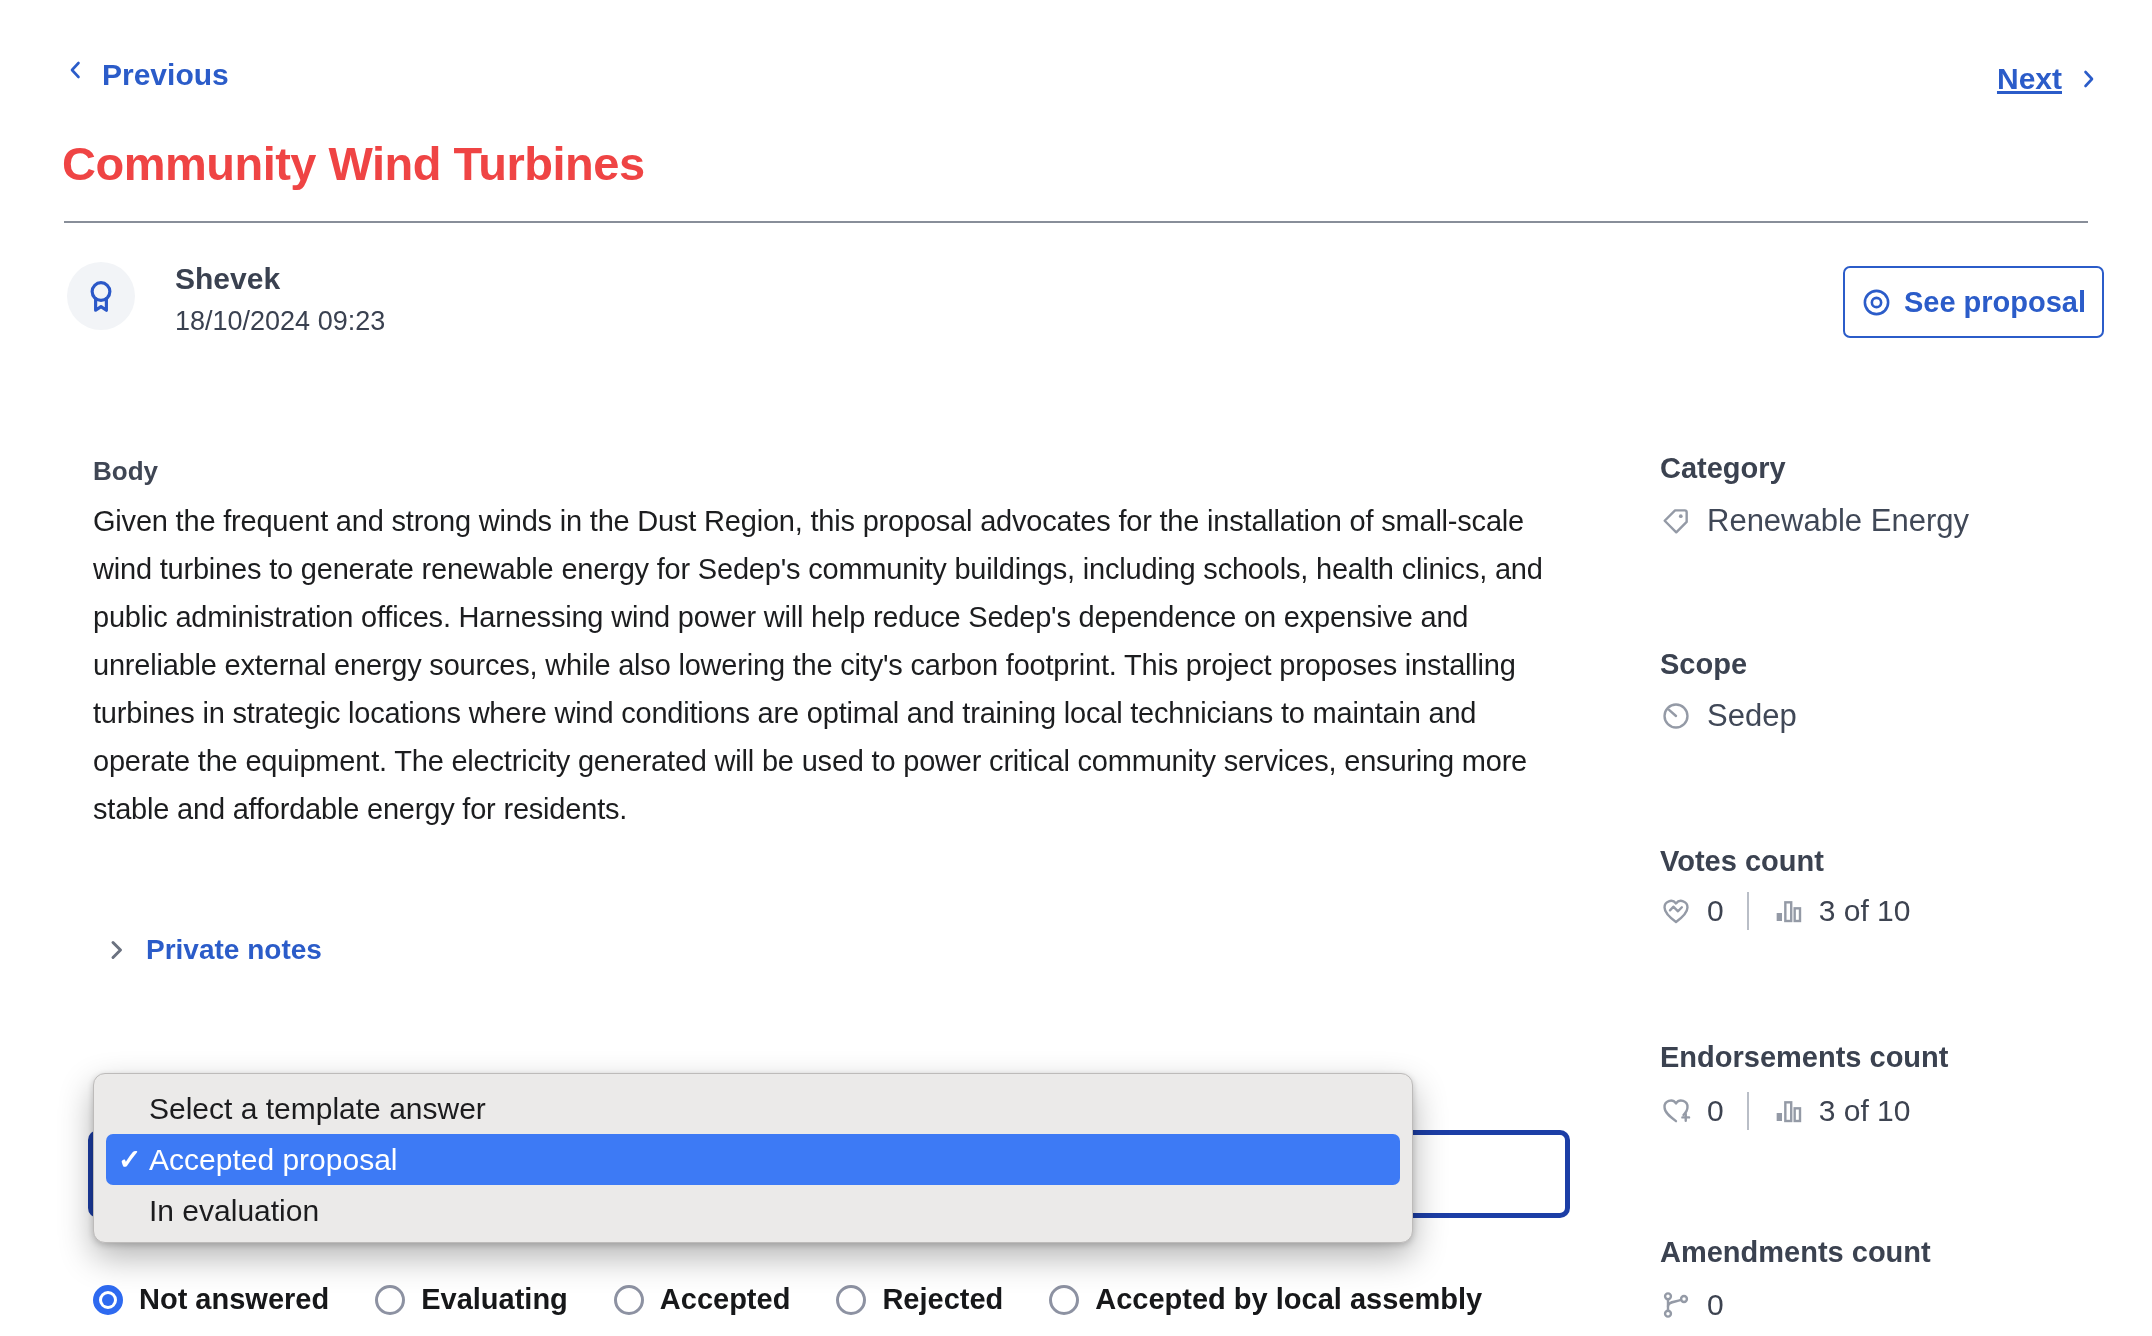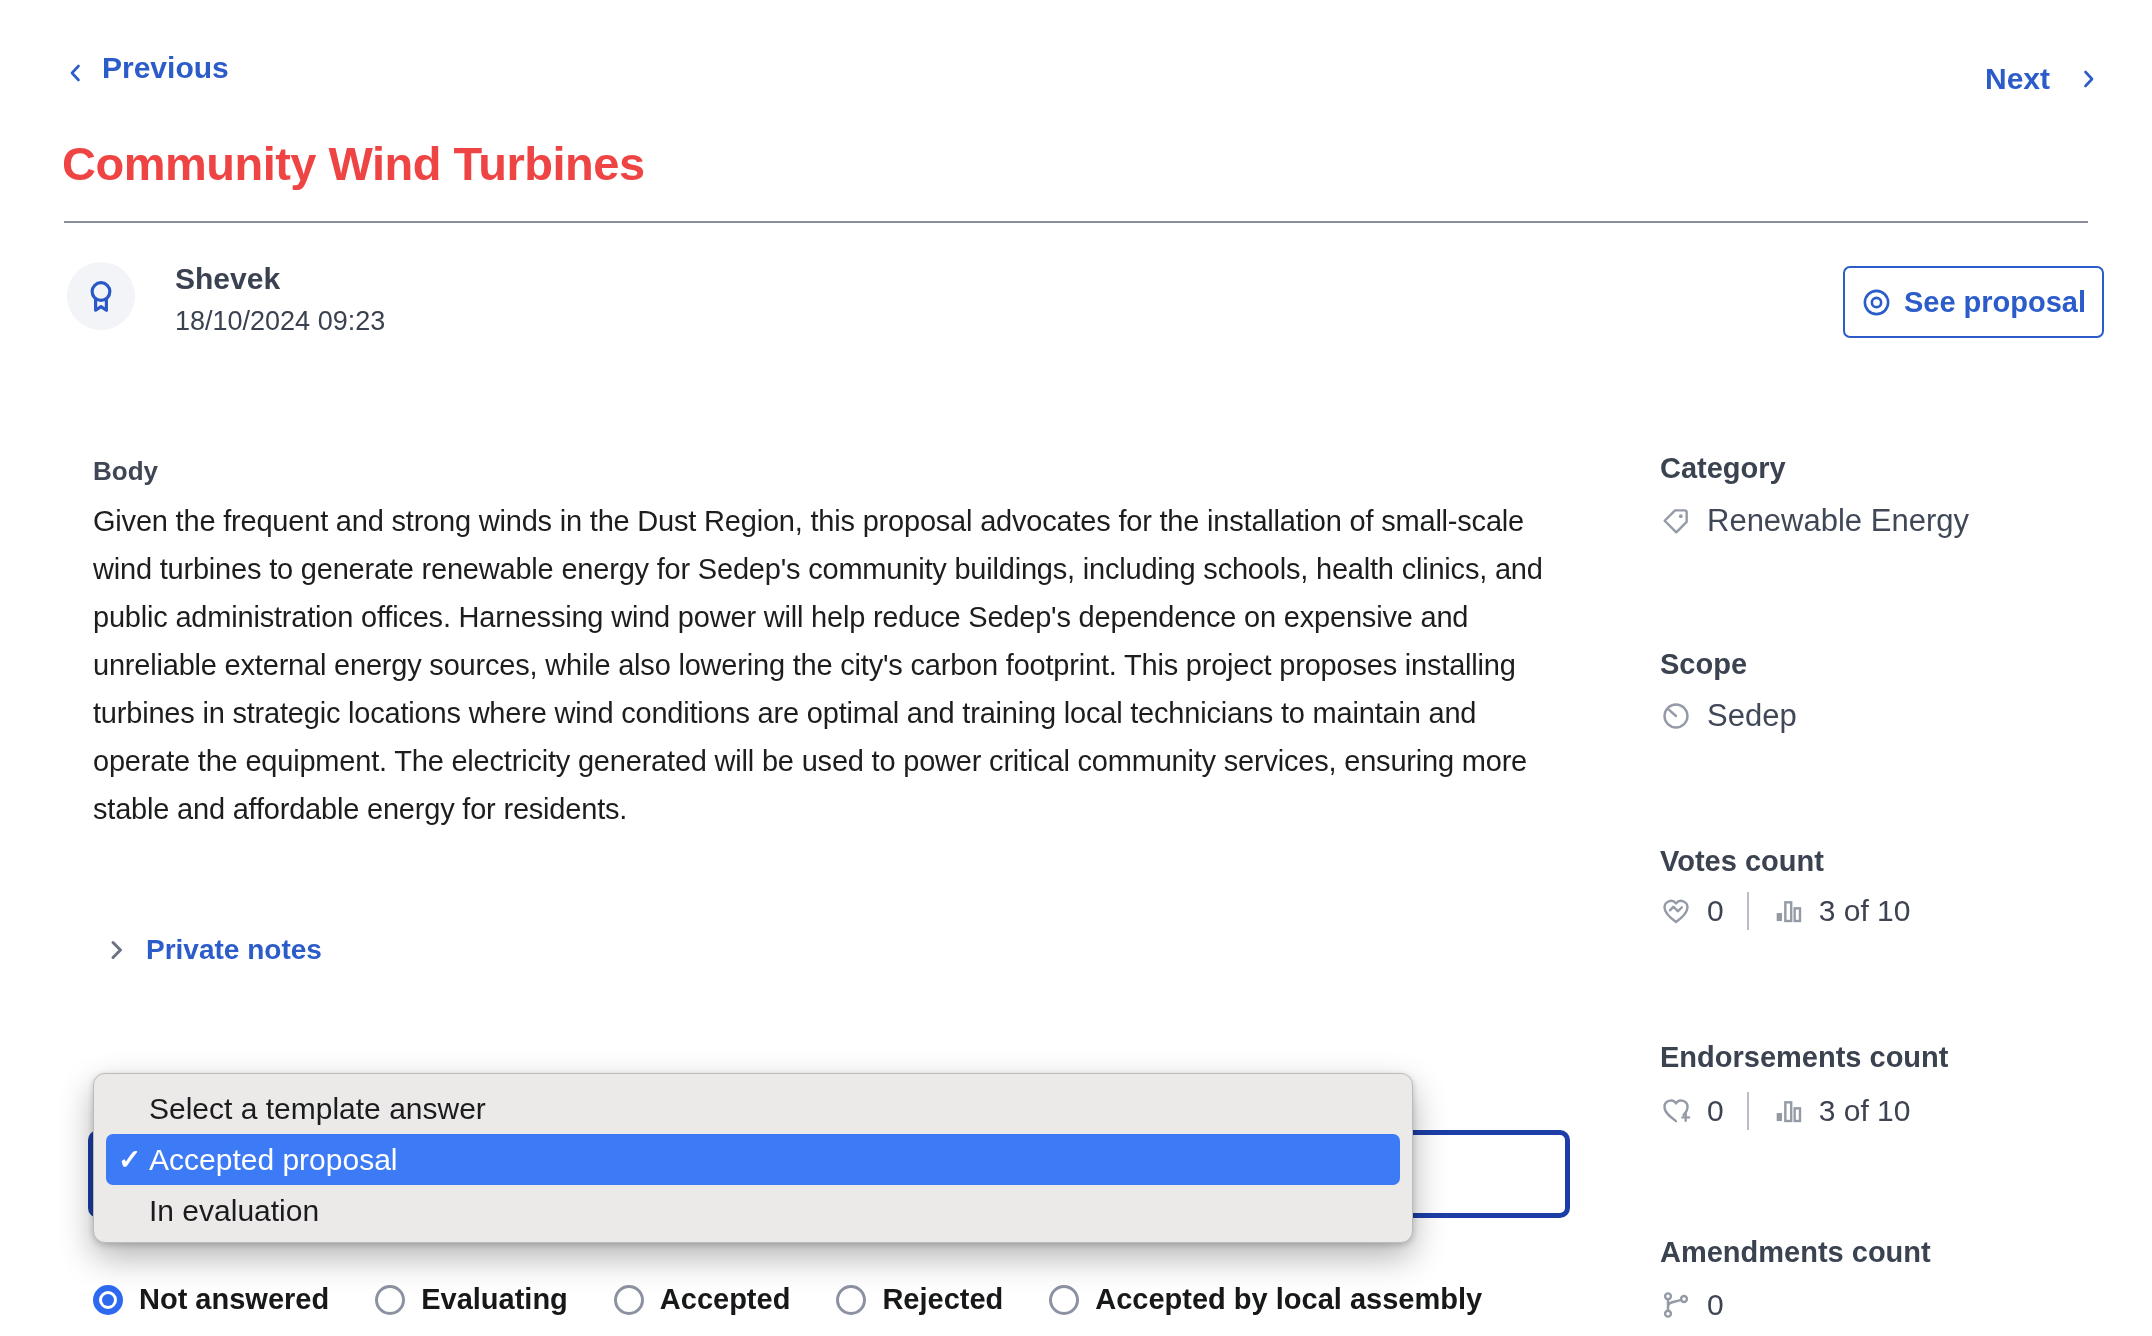--- a/index.html
+++ b/index.html
@@ -6,22 +6,22 @@
   html,body { background:#ffffff; }
   .canvas {
     position:relative; width:2152px; height:1336px;
     background:#ffffff; overflow:hidden;
     font-family:"Liberation Sans", sans-serif;
     color:#1c1d1f;
   }
   .link-blue { color:#2b5cc9; font-weight:bold; text-decoration:none; cursor:pointer; }
 
   
-  .nav-prev { position:absolute; left:64px; top:51px; display:flex; align-items:flex-end; gap:14px; font-size:30px; }
-  .nav-next { position:absolute; right:52px; top:62px; display:flex; align-items:center; gap:26px; font-size:30px; }
+  .nav-prev { position:absolute; left:64px; top:58px; display:flex; align-items:flex-start; gap:14px; font-size:30px; }
+  .nav-next { position:absolute; right:52px; top:62px; display:flex; align-items:center; gap:14px; font-size:30px;text-decoration:underline; }
   .chev { width:24px; height:24px; flex:0 0 auto; }
 
   
   .page-title { position:absolute; left:62px; top:136px; font-size:47px; font-weight:bold; color:#ef4444; letter-spacing:-0.5px; }
   .title-divider { position:absolute; left:64px; top:221px; width:2024px; height:2px; background:#888e99; }
 
   
   .avatar { position:absolute; left:67px; top:262px; width:68px; height:68px; border-radius:50%;
             background:#f2f4f7; display:flex; align-items:center; justify-content:center; }
   .author-name { position:absolute; left:175px; top:262px; font-size:30px; font-weight:bold; color:#3a4150; }

